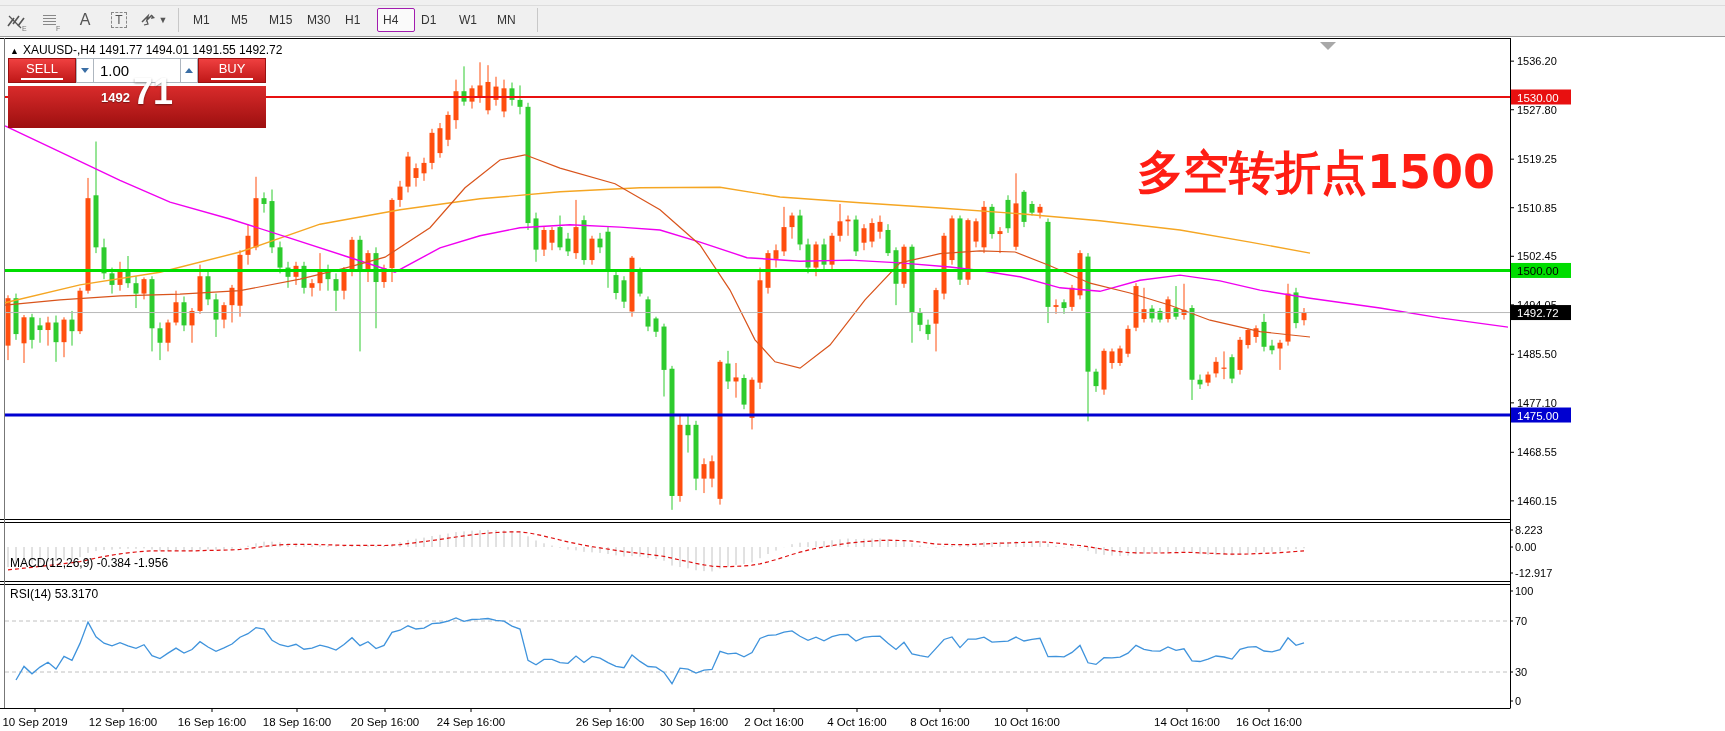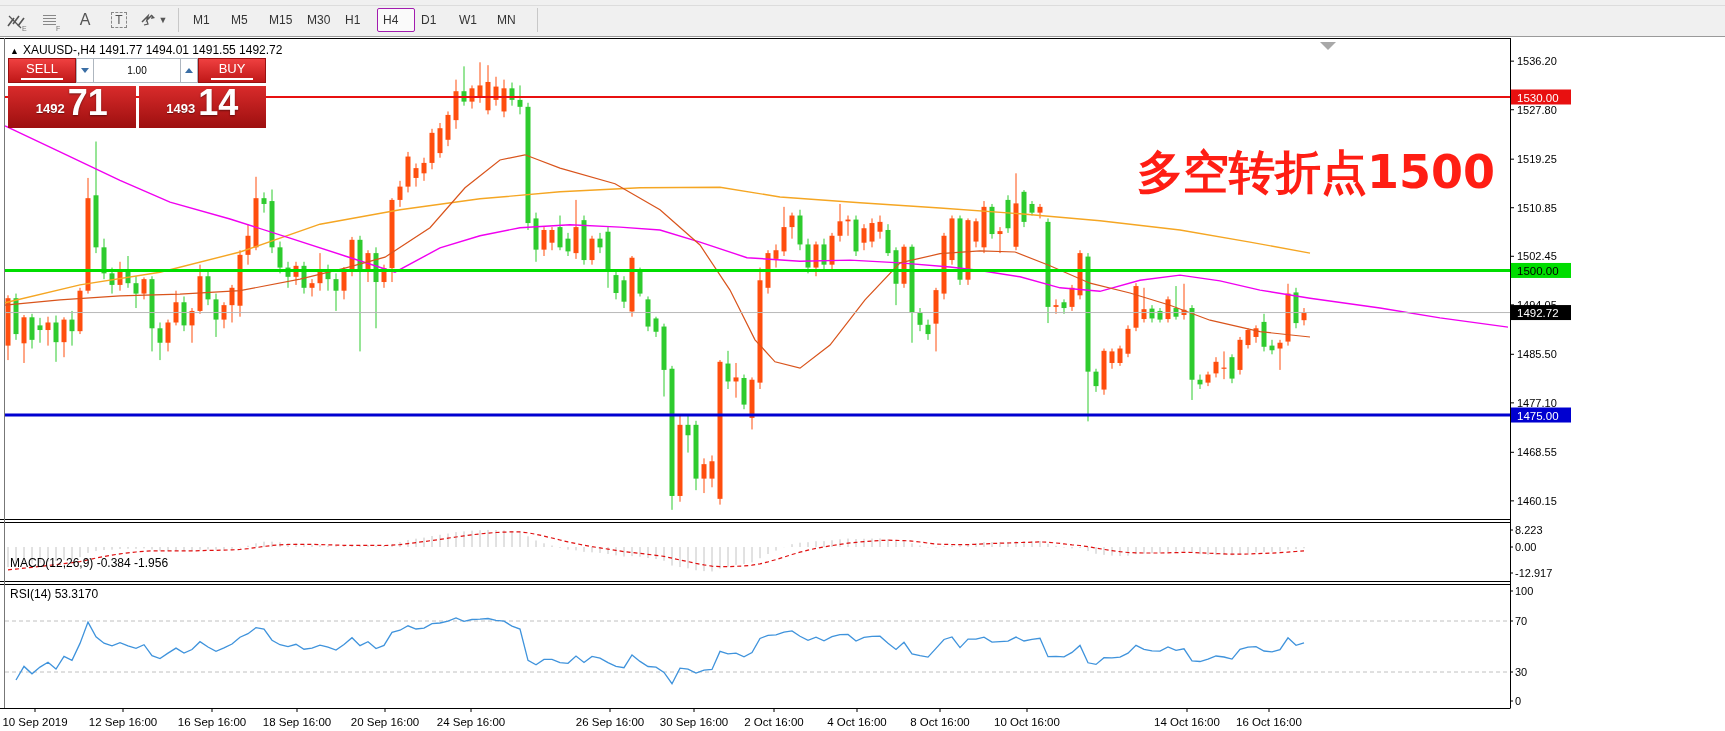--- a/index.html
+++ b/index.html
@@ -23,25 +23,25 @@
   #symline .tri{font-size:9px;margin-right:4px;}
   
   #widget{position:absolute;left:8px;top:58px;width:258px;z-index:6;}
   #wrow1{display:flex;height:25px;}
   .redbtn{background:linear-gradient(#ef4040,#c01818);color:#fff;font-size:13px;display:flex;flex-direction:column;
           align-items:center;justify-content:center;width:80px;border:1px solid #991111;box-sizing:border-box;}
   .redbtn .ul{width:42px;height:2px;background:#fff;margin-top:2px;}
   .spinbtn{width:21px;background:#fff;border:1px solid #aeb6bf;box-sizing:border-box;display:flex;align-items:center;justify-content:center;}
   .spinbtn .tri-d{width:0;height:0;border-left:4px solid transparent;border-right:4px solid transparent;border-top:5px solid #3a6ea5;}
   .spinbtn .tri-u{width:0;height:0;border-left:4px solid transparent;border-right:4px solid transparent;border-bottom:5px solid #3a6ea5;}
-  #vol{width:86px;border:1px solid #aeb6bf;border-left:none;border-right:none;font-size:10px;text-align:center;
+  #vol{width:86px;border:1px solid #aeb6bf;border-left:none;border-right:none;font-size:15px;text-align:left;
        padding:0 6px;box-sizing:border-box;font-family:"Liberation Sans",sans-serif;}
   #wrow2{display:flex;margin-top:2px;height:43px;}
   .tile{flex:1;background:linear-gradient(#d92b2b,#9d0f0f);border-top:1px solid #fff;color:#fff;display:flex;
-        align-items:flex-end;justify-content:center;padding-bottom:8px;}
+        align-items:flex-end;justify-content:center;padding-bottom:19px;}
   .tile+.tile{margin-left:3px;}
   .tile .small{font-size:13px;font-weight:bold;margin-right:3px;margin-bottom:4px;text-shadow:0 1px 1px rgba(0,0,0,.4);}
   .tile .big{font-size:36px;font-weight:bold;line-height:34px;text-shadow:0 1px 2px rgba(0,0,0,.45);}
   
   .indlabel{position:absolute;left:10px;font-size:12px;color:#000;z-index:5;}
   #chart-svg{position:absolute;left:0;top:38px;}
 </style>
 </head>
 <body>
 
@@ -103,24 +103,20 @@
         </div>
       <div class="redbtn">
         <span>BUY</span>
         <span class="ul"></span>
       </div>
     </div>
     <div id="wrow2">
       <div class="tile">
         <span class="small">1492</span>
         <span class="big">71</span>
-      </div>
-      <div class="tile">
-        <span class="small">1493</span>
-        <span class="big">14</span>
       </div>
     </div>
   </div>
 
   <div class="indlabel" style="top:556px">MACD(12,26,9) -0.384 -1.956</div>
   <div class="indlabel" style="top:587px">RSI(14) 53.3170</div>
 
   <svg id="chart-svg" width="1725" height="693">
       <line x1="8" y1="257.32259999999974" x2="8" y2="322.081" stroke="#ff4e0e" stroke-width="1"></line>
       <rect x="5.5" y="260.2135999999997" width="5" height="47.412400000000275" fill="#ff4e0e"></rect>

